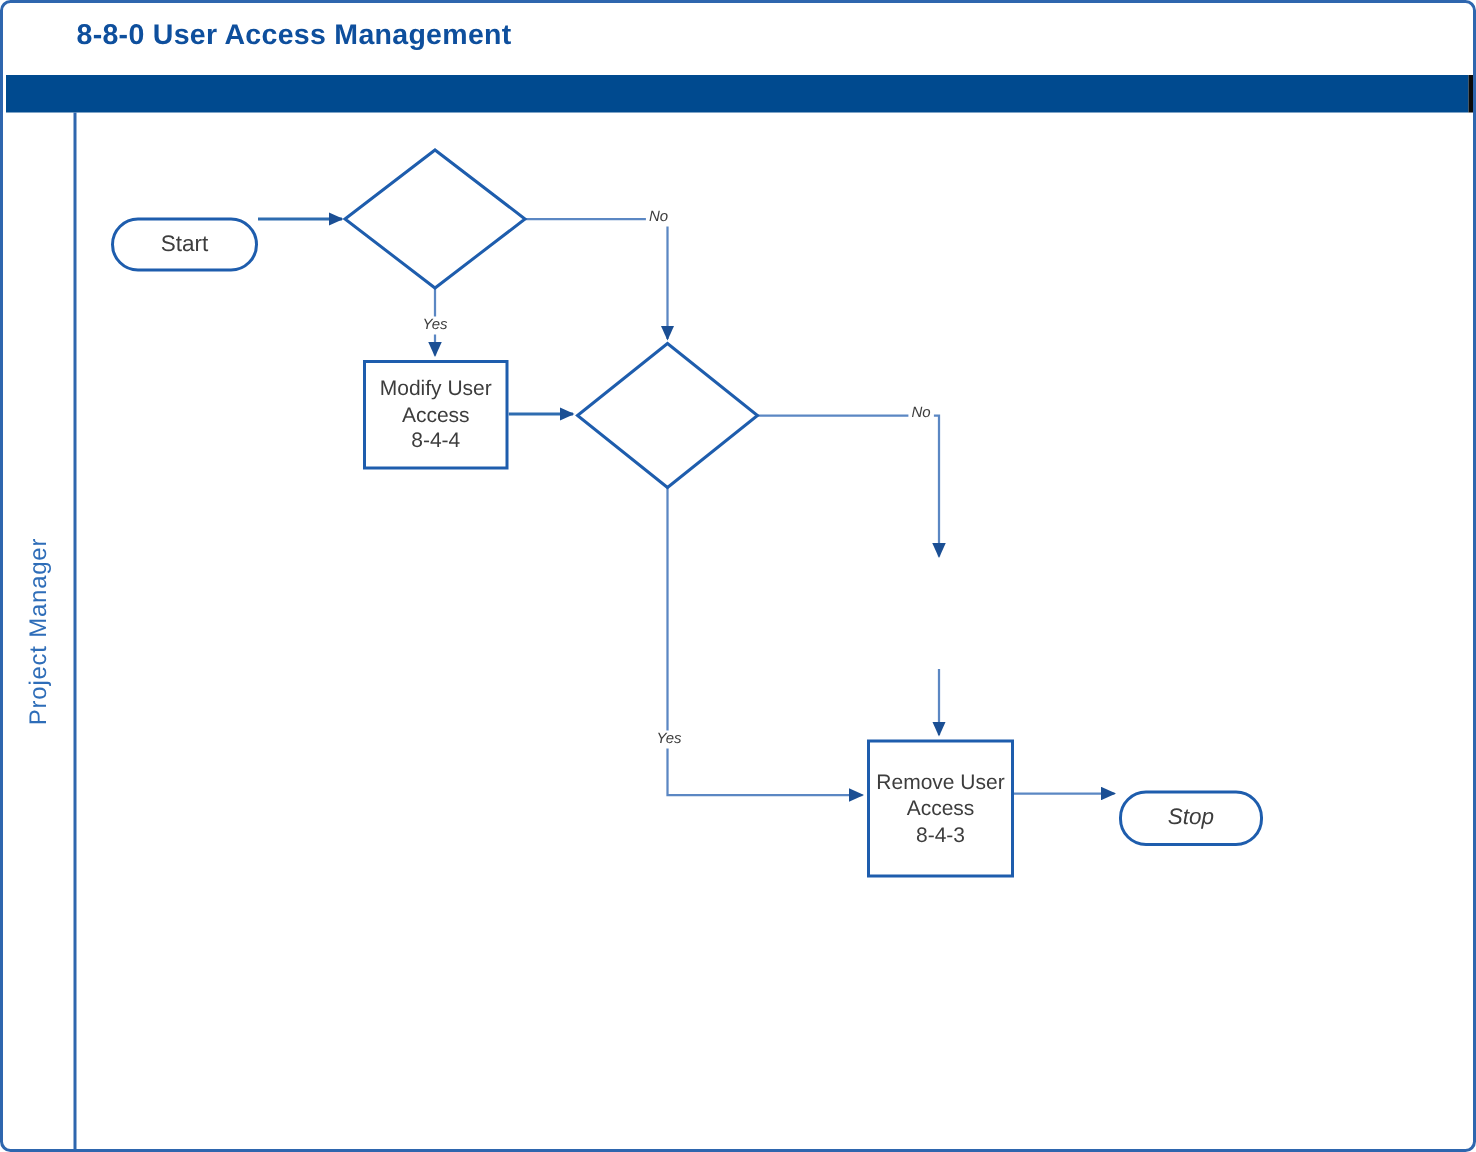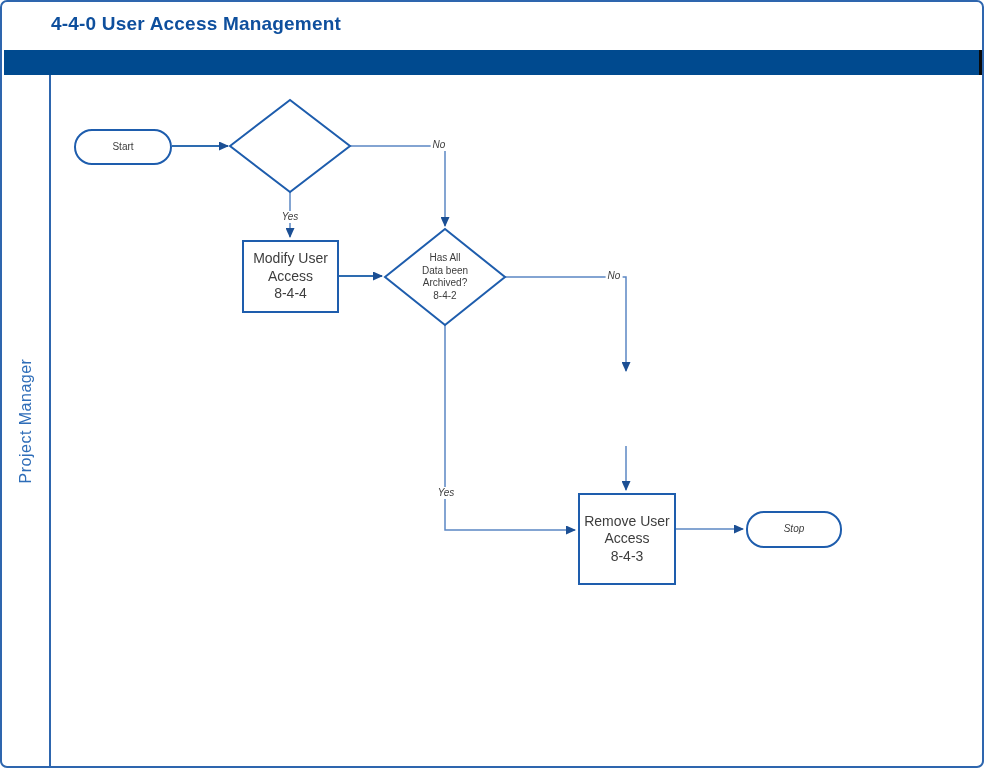--- a/index.html
+++ b/index.html
@@ -16,34 +16,34 @@
   .lane-label span{transform:rotate(-90deg);white-space:nowrap;font-size:16px;letter-spacing:0.5px;
                    color:var(--lane-text,#2e6db8);}
   svg.layer{position:absolute;left:0;top:0;width:984px;height:768px;}
   .conn{fill:none;stroke:var(--connector,#5b87c3);stroke-width:1.5;}
   .conn.dark{stroke:var(--connector-dark,#2e6cb0);stroke-width:2;}
   .arrowhead{fill:var(--arrow,#1b4f94);}
   .diamond{fill:#ffffff;stroke:var(--shape-border,#1e5dad);stroke-width:2;stroke-linejoin:miter;}
   .node{position:absolute;box-sizing:border-box;background:#fff;border:2px solid var(--shape-border,#1e5dad);
         display:flex;align-items:center;justify-content:center;text-align:center;
         color:var(--node-text,#3d3d3d);font-size:14px;line-height:1.25;white-space:pre-line;}
-  .terminator{border-radius:18px;font-size:10px;}
+  .terminator{border-radius:18px;font-size:15px;margin-top:16px;}
   .node-label{position:absolute;display:flex;align-items:center;justify-content:center;text-align:center;
         color:var(--node-text,#3d3d3d);font-size:10px;line-height:1.25;white-space:pre-line;background:transparent;}
   .inner-bar{position:absolute;top:-2px;bottom:-2px;width:2px;background:var(--shape-border,#1e5dad);}
   .inner-bar.left{left:9px;} .inner-bar.right{right:9px;}
   .edge-label{position:absolute;transform:translate(-50%,-50%);background:#ffffff;padding:0 2px;
         font-size:10px;color:var(--node-text,#3d3d3d);line-height:1.2;font-style:italic;}
 </style>
 </head>
 <body>
 
 <div class="page">
 
-  <div class="title">4-4-0 User Access Management</div>
+  <div class="title">8-8-0 User Access Management</div>
 
   <div class="band"></div>
   <div class="band-end"></div>
 
   <div class="lane-label">
     <span>Project Manager</span>
   </div>
 
   <svg class="layer" viewBox="0 0 984 768">
     <defs>
@@ -65,24 +65,20 @@
     <polygon class="diamond" points="383,275 443,227 503,275 443,323"></polygon>
   </svg>
 
   <div class="node terminator" style="left:72px;top:127px;width:98px;height:36px;">Start</div>
 
 
   <div class="node" style="left:240px;top:238px;width:97px;height:73px;">Modify User
 Access
 8-4-4</div>
 
-  <div class="node-label" style="left:385px;top:229px;width:116px;height:92px;">Has All
-Data been
-Archived?
-8-4-2</div>
 
 
   <div class="node" style="left:576px;top:491px;width:98px;height:92px;">Remove User
 Access
 8-4-3</div>
 
   <div class="node terminator" style="left:744px;top:509px;width:96px;height:37px;font-style:italic;">Stop</div>
 
   <div class="edge-label" style="left:437px;top:143px;">No</div>
   <div class="edge-label" style="left:288px;top:215px;">Yes</div>

